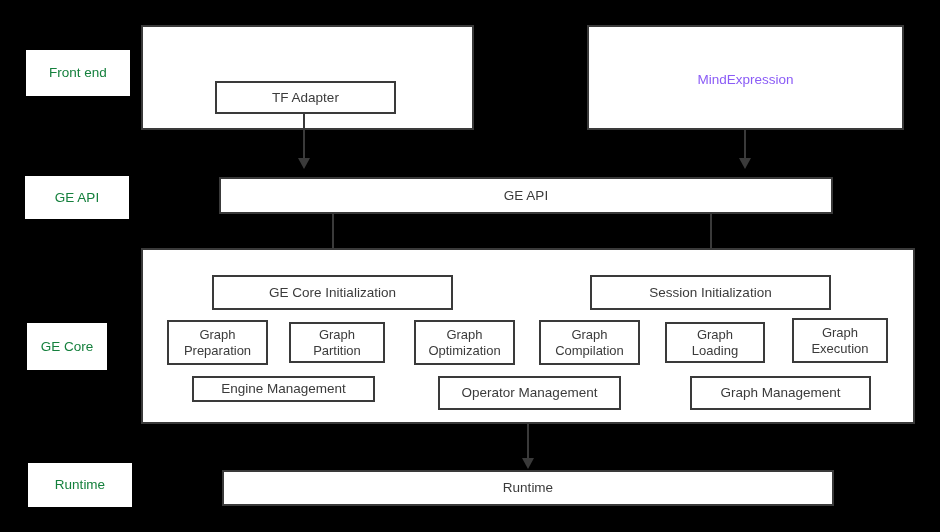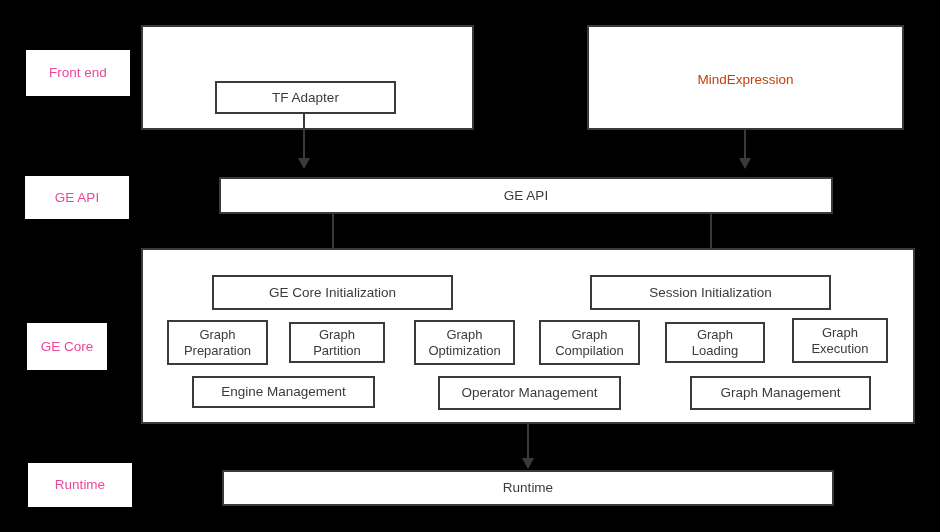--- a/index.html
+++ b/index.html
@@ -26,36 +26,36 @@
     align-items: center;
     justify-content: center;
     text-align: center;
     line-height: 1.18;
     white-space: pre-line;
   }
   
   .layer-label {
     border: none;
     font-size: 13.5px;
-    color: #ec4899;
+    color: #15803d;
   }
   
   .outlined {
     border: 2px solid #3a3a3a;
   }
   
   .group {
     display: block;
   }
   .group-title {
     position: absolute;
     left: 0;
     right: 0;
     text-align: center;
-    color: #c2410c;
+    color: #8b5cf6;
     font-size: 13.5px;
   }
   .conn {
     position: absolute;
     background: #3a3a3a;
   }
   .arrow-head {
     position: absolute;
     width: 0;
     height: 0;
@@ -139,21 +139,21 @@
   </div>
   <div class="box outlined" style="left:665px; top:322px; width:100px; height:41px; font-size:13px;">
     <span>Graph
 Loading</span>
   </div>
   <div class="box outlined" style="left:792px; top:318px; width:96px; height:45px; font-size:13px;">
     <span>Graph
 Execution</span>
   </div>
 
-  <div class="box outlined" style="left:192px; top:376px; width:183px; height:32px; font-size:13.5px;">
+  <div class="box outlined" style="left:192px; top:376px; width:183px; height:26px; font-size:13.5px;">
     <span>Engine Management</span>
   </div>
   <div class="box outlined" style="left:690px; top:376px; width:181px; height:34px; font-size:13.5px;">
     <span>Graph Management</span>
   </div>
   <div class="box outlined" style="left:438px; top:376px; width:183px; height:34px; font-size:13.5px;">
     <span>Operator Management</span>
   </div>
 
   <div class="conn" style="left:527px; top:424px; width:2px; height:35px;"></div>

